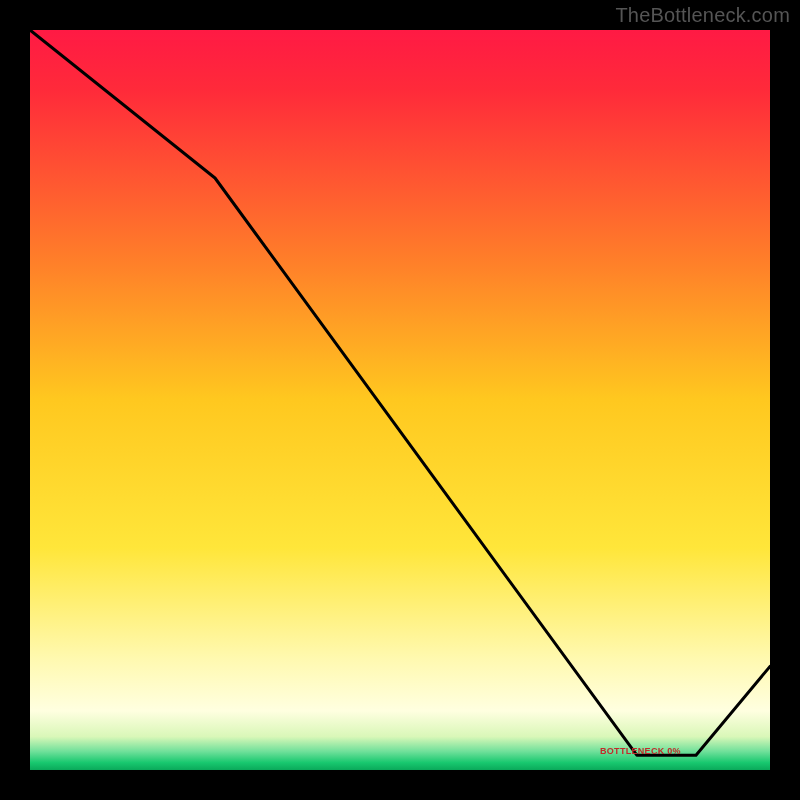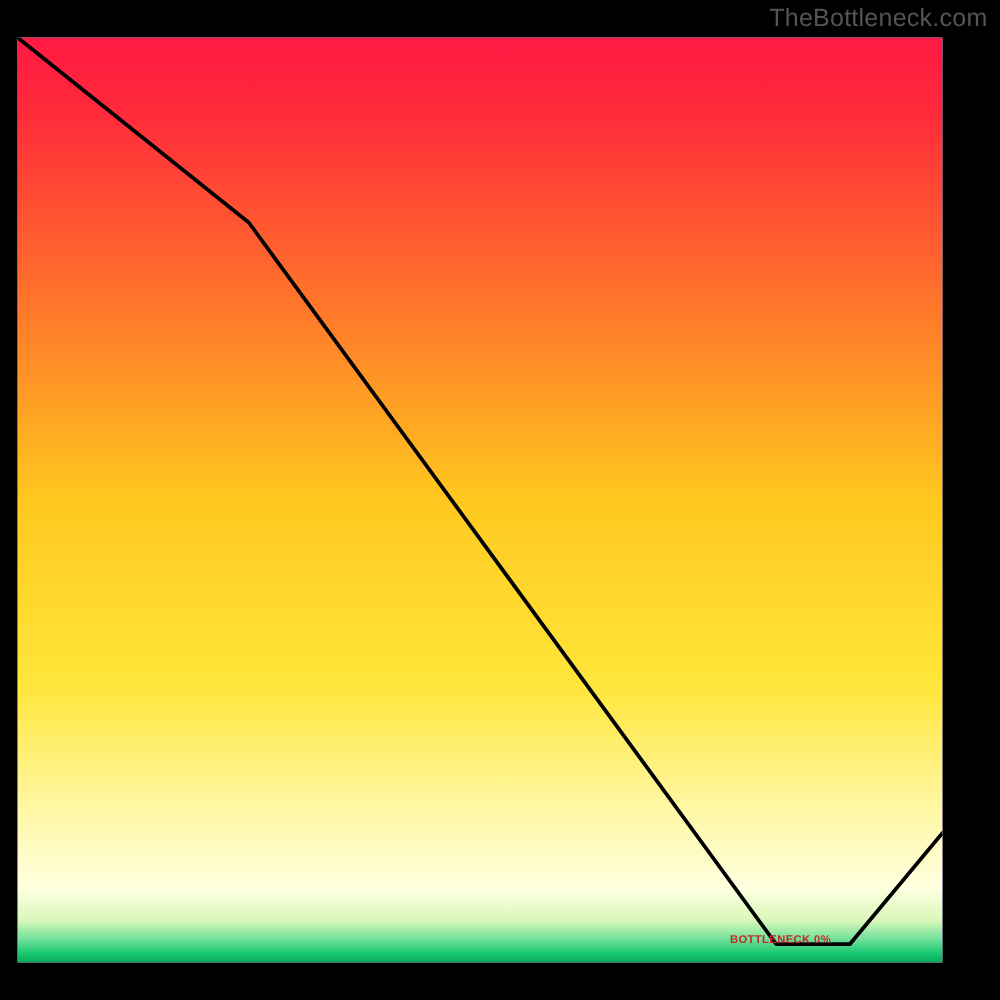--- a/index.html
+++ b/index.html
@@ -20,25 +20,25 @@
     position: absolute;
     top: 4px;
     right: 10px;
     color: #555;
     font-size: 20px;
     font-weight: 500;
     letter-spacing: 0.2px;
   }
   .plot-frame {
     position: absolute;
-    left: 14px;
+    left: 30px;
     top: 30px;
     width: 740px;
     height: 740px;
-    background: #c4b5fd;
+    background: #ffffff;
   }
   svg {
     display: block;
   }
   .label-red {
     position: absolute;
     color: #c22a2a;
     font-size: 9px;
     font-weight: 700;
     letter-spacing: 0.3px;

